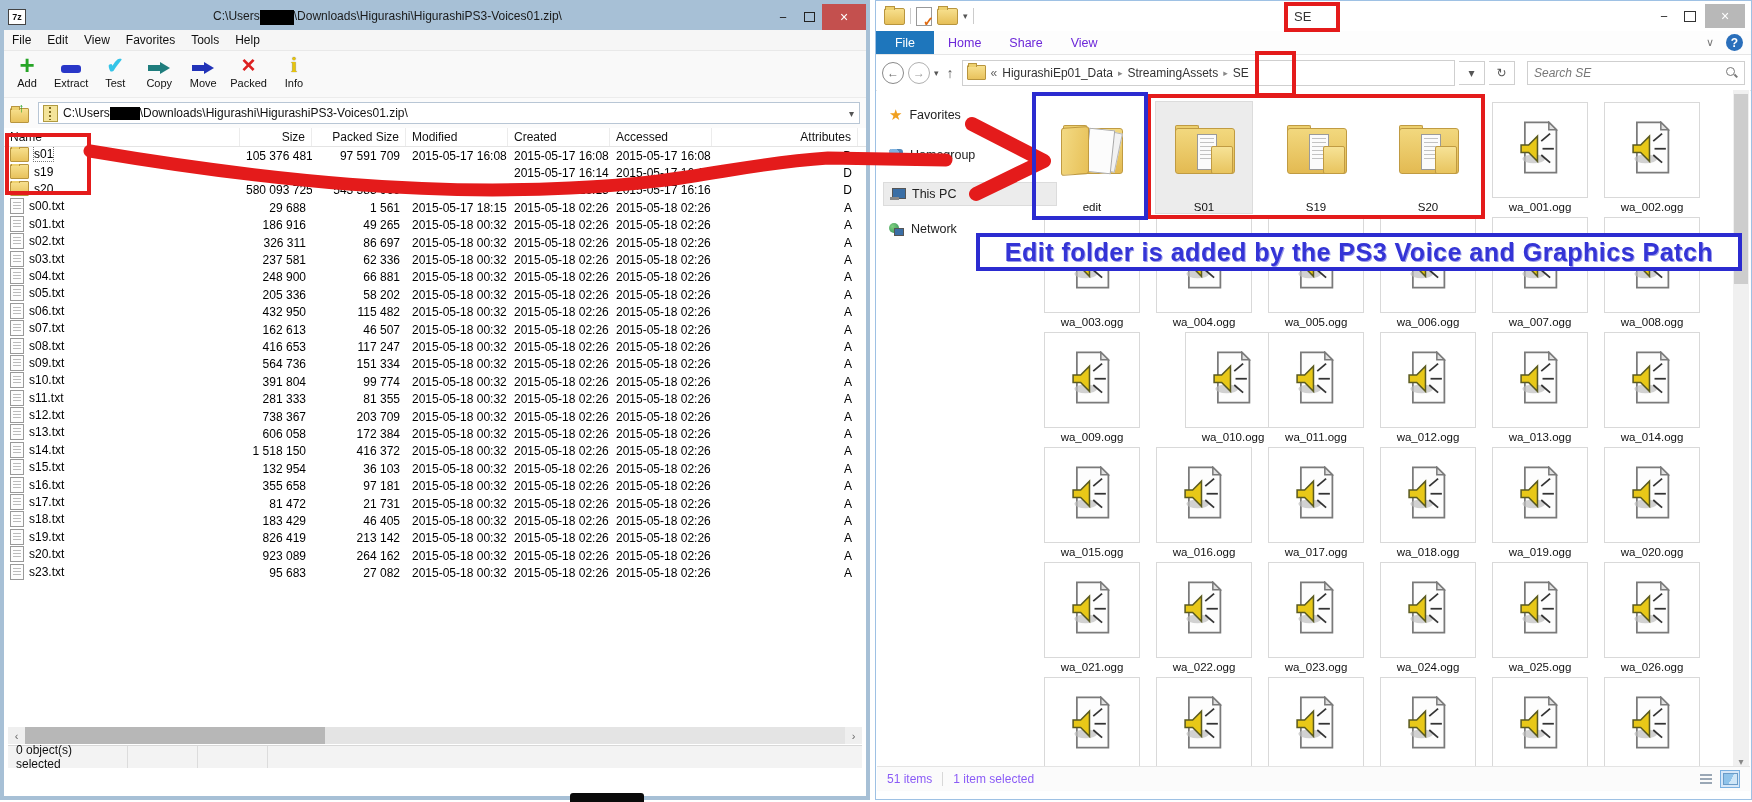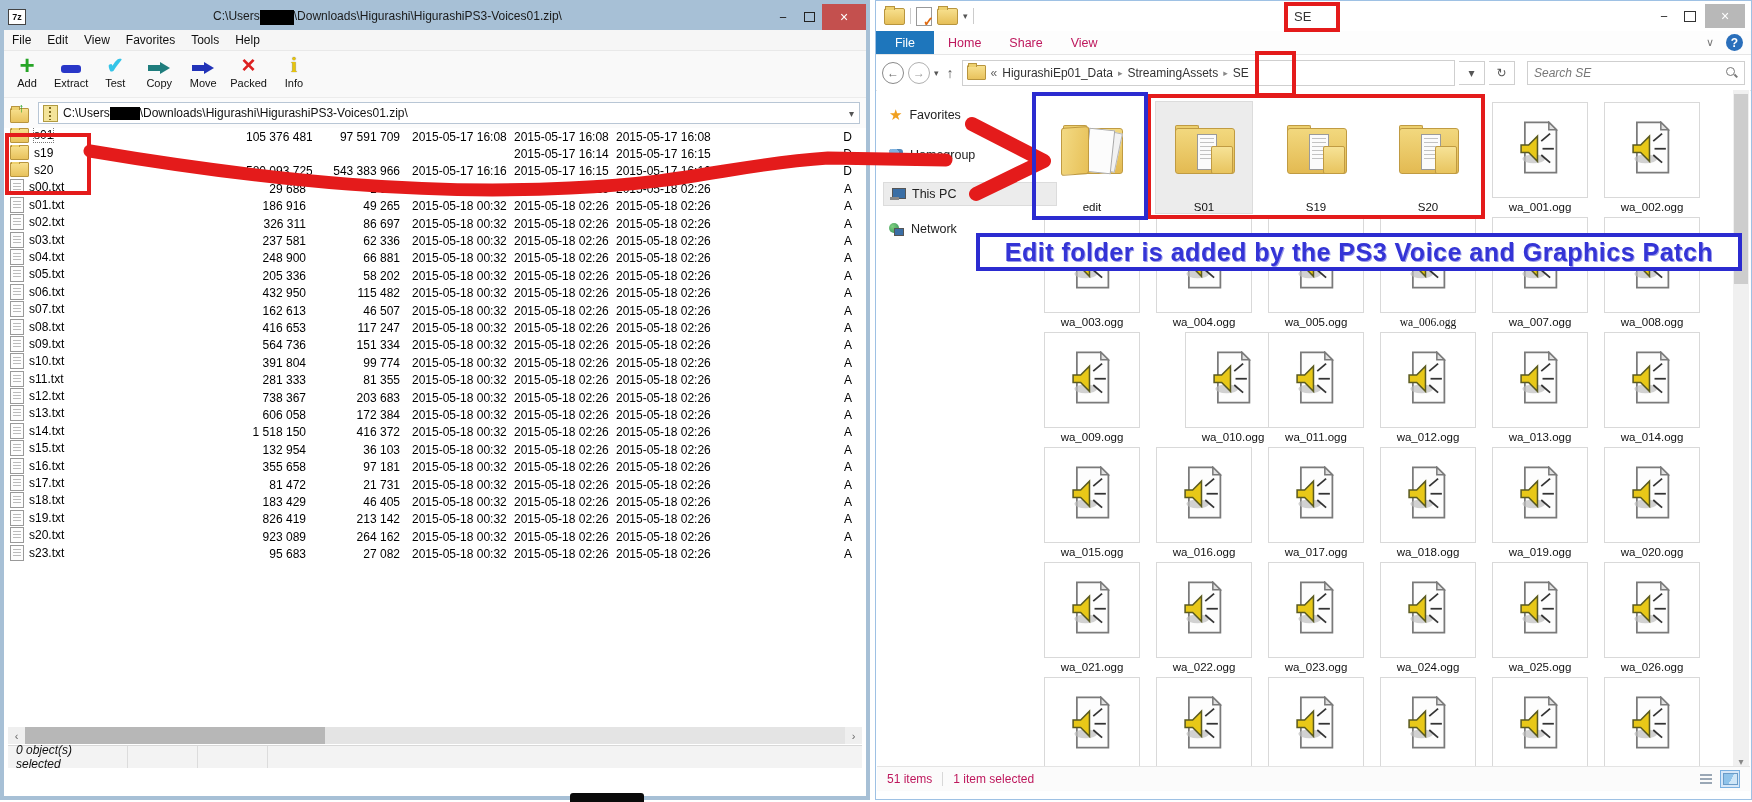--- a/index.html
+++ b/index.html
@@ -59,41 +59,41 @@
   .fold16{width:17px;height:13px;background:linear-gradient(#f7e08e,#e8c25c);border:1px solid #b8953e;border-radius:1px;position:relative;flex:0 0 auto;}
   .fold16:before{content:"";position:absolute;left:0;top:-3px;width:7px;height:3px;background:#edd06e;border:1px solid #b8953e;border-bottom:none;border-radius:1px 1px 0 0;}
   .doc16{width:12px;height:14px;background:#fdfdfd;border:1px solid #999;position:relative;flex:0 0 auto;}
   .doc16:after{content:"";position:absolute;left:2px;right:2px;top:3px;height:8px;
     background:repeating-linear-gradient(#bbb 0 1px,transparent 1px 3px);}
   .sz-hscroll{position:absolute;left:4px;right:4px;bottom:52px;height:17px;background:#efefef;display:flex;align-items:center;}
   .sz-hscroll .larr,.sz-hscroll .rarr{width:17px;text-align:center;color:#666;font-size:11px;}
   .sz-hscroll .track{flex:1;height:17px;background:#e4e4e4;position:relative;}
   .sz-hscroll .thumb{position:absolute;left:0;top:0;width:300px;height:17px;background:#b7b7b7;}
   .sz-status{position:absolute;left:4px;right:4px;bottom:28px;height:22px;border-top:1px solid #d8d8d8;
-    background:#f3f3f3;display:flex;align-items:center;font-size:12px;color:#111;font-style:italic;}
+    background:#f3f3f3;display:flex;align-items:center;font-size:12px;color:#111;}
   .sz-status .pane{height:100%;display:flex;align-items:center;padding:0 8px;border-right:1px solid #dcdcdc;box-sizing:border-box;}
 
   
   #explorer{position:absolute;left:875px;top:0;width:877px;height:800px;background:#fff;
     border:1px solid #9ec1e4;box-sizing:border-box;}
   .ex-titlebar{position:relative;height:30px;background:#fff;display:flex;align-items:center;}
   .qat{display:flex;align-items:center;gap:5px;padding-left:8px;}
   .qsep{width:1px;height:16px;background:#ccc;}
   .fold20{width:19px;height:15px;background:linear-gradient(#f7e08e,#e6bf58);border:1px solid #b8953e;border-radius:2px;position:relative;}
   .fold20:before{content:"";position:absolute;left:0;top:-3px;width:8px;height:3px;background:#edd06e;border:1px solid #b8953e;border-bottom:none;}
   .doccheck{width:14px;height:17px;background:#fff;border:1px solid #999;position:relative;}
   .doccheck:after{content:"\2713";position:absolute;right:-3px;bottom:-4px;color:#e06a10;font-size:13px;font-weight:bold;}
   .caret{color:#555;font-size:9px;}
   .ex-title{position:absolute;left:418px;top:0;height:30px;display:flex;align-items:center;font-size:13px;color:#333;}
   .ex-controls{position:absolute;right:6px;top:0;height:30px;display:flex;align-items:center;gap:4px;}
   .ex-min,.ex-max{width:22px;height:22px;display:flex;align-items:center;justify-content:center;color:#333;font-size:13px;}
   .ex-max .box{width:10px;height:9px;border:1.5px solid #333;}
   .ex-close{width:40px;height:24px;background:#b8b8b8;color:#fff;display:flex;align-items:center;justify-content:center;font-size:14px;}
   .ex-ribbon{height:23px;display:flex;align-items:center;background:#fdfdfd;border-bottom:1px solid #e6e6e6;position:relative;}
-  .rtab{padding:0 14px;height:23px;display:flex;align-items:center;font-size:12.5px;color:#be185d;}
+  .rtab{padding:0 14px;height:23px;display:flex;align-items:center;font-size:12.5px;color:#6d28d9;}
   .rtab.file{background:#1e76bc;color:#fff;min-width:30px;justify-content:center;}
   .ribbon-right{position:absolute;right:8px;top:0;height:23px;display:flex;align-items:center;gap:12px;}
   .chev{color:#777;font-size:11px;}
   .helpq{width:17px;height:17px;border-radius:50%;background:#2a6fbb;color:#fff;font-size:12px;font-weight:bold;display:flex;align-items:center;justify-content:center;}
   .ex-addressbar{height:35px;display:flex;align-items:center;padding:0 6px;gap:4px;border-bottom:1px solid #e4e4e4;background:#fff;}
   .navcirc{width:20px;height:20px;border-radius:50%;border:1.5px solid #8a8a8a;color:#6b6b6b;display:flex;align-items:center;justify-content:center;font-size:12px;}
   .navcirc.fwd{border-color:#b0b0b0;color:#9a9a9a;}
   .uparrow{color:#555;font-size:14px;padding:0 4px;}
   .crumbbar{flex:1;height:24px;border:1px solid #cfcfcf;display:flex;align-items:center;padding:0 4px;font-size:12px;color:#333;gap:5px;white-space:nowrap;overflow:hidden;}
   .crumb-sep{color:#888;font-size:9px;}
@@ -129,21 +129,21 @@
   .bfold.docs .page{position:absolute;left:24px;bottom:6px;width:18px;height:34px;background:#fbfbfb;border:1px solid #9a9a9a;}
   .bfold.docs .page:after{content:"";position:absolute;left:2px;right:2px;top:3px;height:24px;background:repeating-linear-gradient(#c2c2c2 0 1px,transparent 1px 4px);}
   .bfold.docs .front{position:absolute;right:2px;bottom:2px;width:20px;height:26px;background:linear-gradient(#f6e296,#e8c45e);border:1px solid #c09b42;border-radius:2px;}
   .bfold.open .front{position:absolute;left:0;bottom:1px;width:26px;height:46px;background:linear-gradient(100deg,#f3da84,#e7c057);border:1px solid #c09b42;border-radius:3px;transform:skewY(-4deg);}
   .bfold.open .sheet{position:absolute;left:26px;bottom:3px;width:24px;height:42px;background:#fcfcfc;border:1px solid #a8a8a8;transform:rotate(6deg);}
   .bfold.open .sheet2{position:absolute;left:36px;bottom:5px;width:20px;height:38px;background:#f2f2f2;border:1px solid #b5b5b5;transform:rotate(12deg);}
   
   .ex-vscroll{position:absolute;right:2px;top:89px;width:16px;height:679px;background:#f0f0f0;}
   .ex-vscroll .thumb{position:absolute;left:1px;right:1px;top:4px;height:190px;background:#cdcdcd;}
   .ex-vscroll .darr{position:absolute;left:0;right:0;bottom:2px;text-align:center;color:#888;font-size:10px;}
-  .ex-status{position:absolute;left:1px;right:1px;bottom:8px;height:24px;border-top:1px solid #e4e4e4;background:#fbfbfb;display:flex;align-items:center;font-size:12px;color:#be185d;}
+  .ex-status{position:absolute;left:1px;right:1px;bottom:8px;height:24px;border-top:1px solid #e4e4e4;background:#fbfbfb;display:flex;align-items:center;font-size:12px;color:#8b5cf6;}
   .ex-status .seg{padding:0 10px;}
   .ex-status .sep{width:1px;height:14px;background:#d8d8d8;}
   .viewbtns{position:absolute;right:10px;bottom:0;height:24px;display:flex;align-items:center;gap:4px;}
   .vb{width:20px;height:18px;display:flex;align-items:center;justify-content:center;box-sizing:border-box;}
   .vb.active{background:#d6e7f8;border:1px solid #7ab0e0;}
   .vb .detic{width:12px;height:10px;background:
     repeating-linear-gradient(#9aa7b5 0 2px,transparent 2px 4px);}
   .vb .thic{width:13px;height:10px;background:linear-gradient(120deg,#8fc3ea 0 55%,#cfe6f7 55% 100%);border:1px solid #6b9cc8;}
 
   
@@ -224,20 +224,29 @@
       <div class="upfolder">
         <span class="fold16" style="position:absolute;left:0;top:4px;"></span>
         <span style="position:absolute;left:8px;top:-4px;color:#1f9e1f;font-weight:900;font-size:13px;">↑</span>
       </div>
       <div class="combobox">
         <span class="zipicon"></span>
         <span class="path"><span>C:\Users</span><span class="redact" style="width:30px;height:13px;"></span><span>\Downloads\Higurashi\HigurashiPS3-Voices01.zip\</span></span>
         <span class="drop">▾</span>
       </div>
     </div>
+    <div class="sz-header" id="sz-header">
+        <span class="col col-name">Name</span>
+        <span class="col col-size">Size</span>
+        <span class="col col-packed">Packed Size</span>
+        <span class="col col-mod">Modified</span>
+        <span class="col col-cre">Created</span>
+        <span class="col col-acc">Accessed</span>
+        <span class="col col-attr">Attributes</span>
+      </div>
     <div id="sz-rows">
         <div class="szrow">
           <span class="c col-name"><span class="name-inner">
               <span class="fold16"></span>
               <span class="focusbox">s01</span>
             </span></span>
           <span class="c col-size">105 376 481</span>
           <span class="c col-packed">97 591 709</span>
           <span class="c col-mod">2015-05-17 16:08</span>
           <span class="c col-cre">2015-05-17 16:08</span>
@@ -411,21 +420,21 @@
           <span class="c col-cre">2015-05-18 02:26</span>
           <span class="c col-acc">2015-05-18 02:26</span>
           <span class="c col-attr">A</span>
         </div>
         <div class="szrow">
           <span class="c col-name"><span class="name-inner">
               <span class="doc16"></span>
               <span class="">s12.txt</span>
             </span></span>
           <span class="c col-size">738 367</span>
-          <span class="c col-packed">203 683</span>
+          <span class="c col-packed">203 709</span>
           <span class="c col-mod">2015-05-18 00:32</span>
           <span class="c col-cre">2015-05-18 02:26</span>
           <span class="c col-acc">2015-05-18 02:26</span>
           <span class="c col-attr">A</span>
         </div>
         <div class="szrow">
           <span class="c col-name"><span class="name-inner">
               <span class="doc16"></span>
               <span class="">s13.txt</span>
             </span></span>
@@ -732,21 +741,21 @@
                 <path d="M27 1 L27 7 L33 7 Z" fill="#e0e0e0" stroke="#7a7a7a" stroke-width="1.2"></path>
                 <ellipse cx="15" cy="30" rx="9" ry="3.5" fill="#bdbdbd" opacity="0.7"></ellipse>
                 <polygon points="5,19 11,19 18,12 18,32 11,25 5,25" fill="#e8c818" stroke="#5a5a20" stroke-width="1.2"></polygon>
                 <line x1="21" y1="16" x2="28" y2="10" stroke="#333" stroke-width="1.4"></line>
                 <line x1="22" y1="22" x2="31" y2="22" stroke="#333" stroke-width="1.4"></line>
                 <line x1="21" y1="27" x2="28" y2="33" stroke="#333" stroke-width="1.4"></line>
               </svg>
             </div>
             <div class="lbl">wa_005.ogg</div>
           </div>
-          <div class="cell" style="left: 503px; top: 127px; font-family: Liberation Serif, serif;">
+          <div class="cell" style="left: 503px; top: 127px;">
             <div class="ibox">
               <svg width="52" height="58" viewBox="0 0 40 46">
                 <path d="M8 1 L27 1 L33 7 L33 41 L8 41 Z" fill="#fdfdfd" stroke="#7a7a7a" stroke-width="1.4"></path>
                 <path d="M27 1 L27 7 L33 7 Z" fill="#e0e0e0" stroke="#7a7a7a" stroke-width="1.2"></path>
                 <ellipse cx="15" cy="30" rx="9" ry="3.5" fill="#bdbdbd" opacity="0.7"></ellipse>
                 <polygon points="5,19 11,19 18,12 18,32 11,25 5,25" fill="#e8c818" stroke="#5a5a20" stroke-width="1.2"></polygon>
                 <line x1="21" y1="16" x2="28" y2="10" stroke="#333" stroke-width="1.4"></line>
                 <line x1="22" y1="22" x2="31" y2="22" stroke="#333" stroke-width="1.4"></line>
                 <line x1="21" y1="27" x2="28" y2="33" stroke="#333" stroke-width="1.4"></line>
               </svg>

